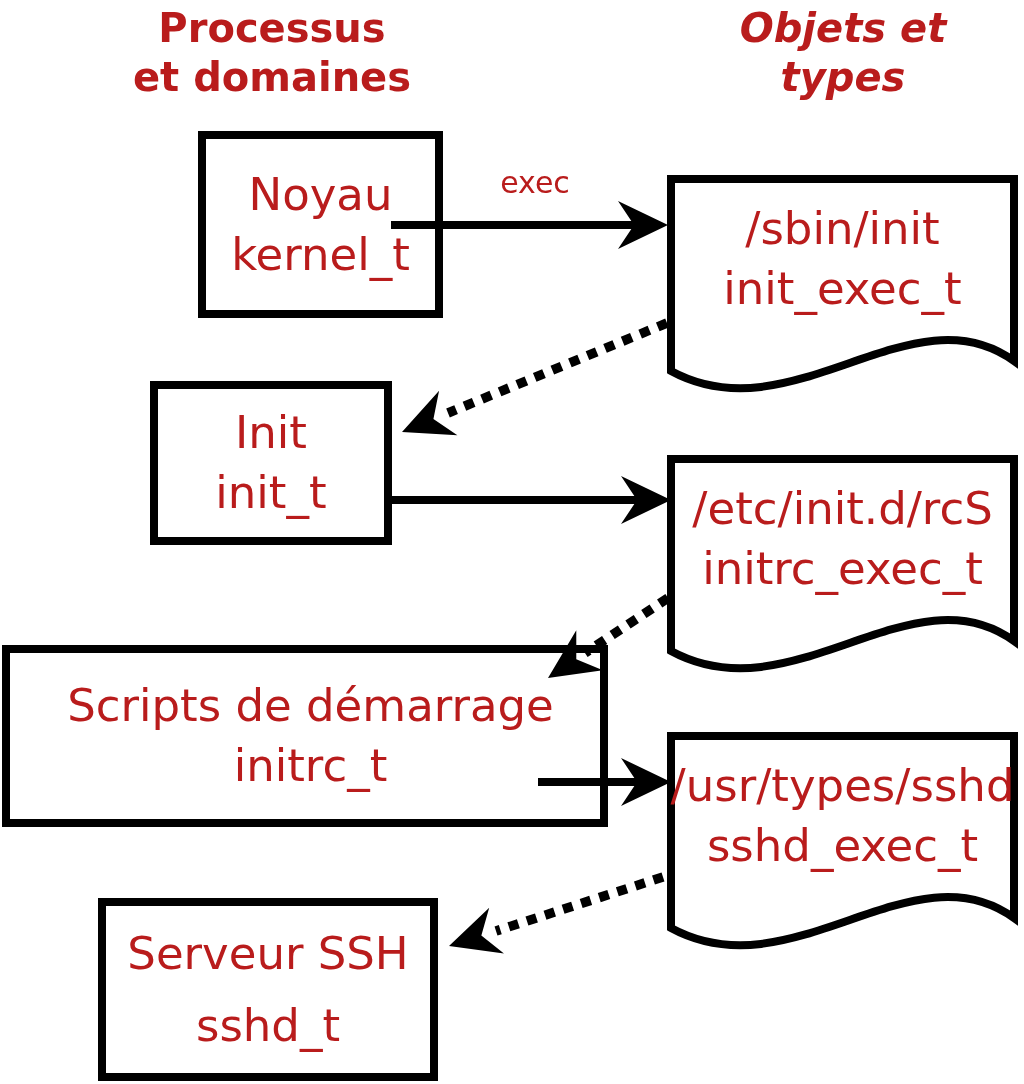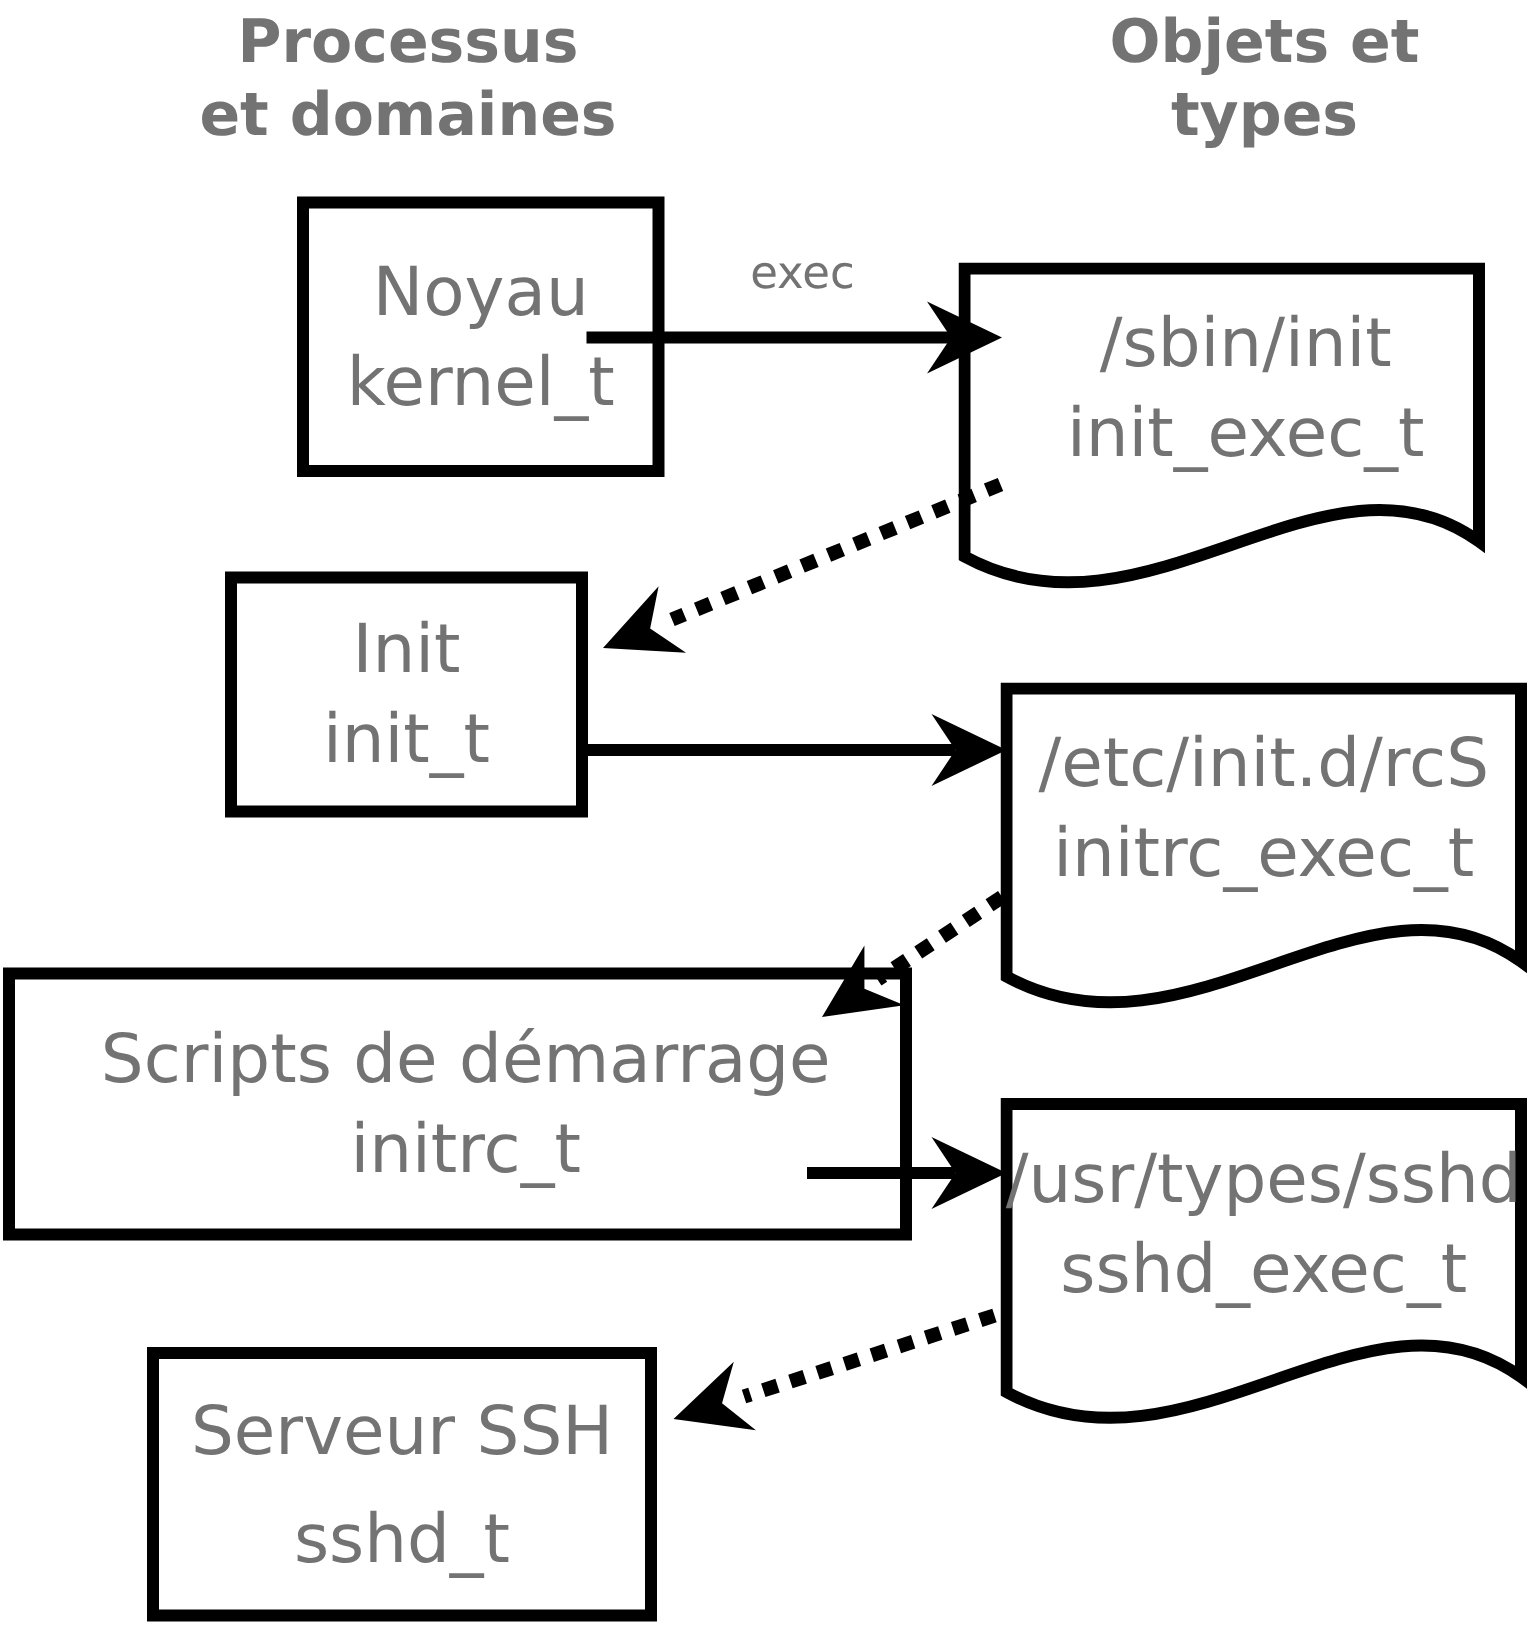--- a/index.html
+++ b/index.html
@@ -1,37 +1,37 @@
 <!DOCTYPE html>
 <html><head>
 <meta charset="utf-8">
 <style>
   html,body{margin:0;padding:0;background:#ffffff;}
   .canvas{
     position:relative;width:1024px;height:1084px;background:#ffffff;
-    font-family:"DejaVu Sans","Liberation Sans",sans-serif;color:#737373;
+    font-family:"DejaVu Sans","Liberation Sans",sans-serif;color:#b91c1c;
     overflow:hidden;
   }
   .hdr{
     position:absolute;text-align:center;font-weight:bold;
     font-size:40px;line-height:49px;white-space:pre-line;
   }
   #hdr-left{left:92px;top:4px;width:360px;}
-  #hdr-right{left:663px;top:4px;width:360px;}
+  #hdr-right{left:663px;top:4px;width:360px;font-style:italic;}
   .pbox{
     position:absolute;box-sizing:border-box;border:8px solid #000;background:#fff;
     display:flex;flex-direction:column;justify-content:center;align-items:center;
     text-align:center;font-size:45px;line-height:60px;
   }
   #pbox-kernel{left:150px;top:131px;width:245px;height:187px;margin-left:48px;}
   #pbox-init{left:150px;top:381px;width:242px;height:164px;}
   #pbox-initrc{left:2px;top:645px;width:606px;height:182px;padding-left:11px;}
   #pbox-sshd{left:98px;top:898px;width:340px;height:183px;gap:12px;}
   .doc{position:absolute;width:351px;height:232px;}
-  #doc-init{left:639px;top:175px;padding-left:32px;}
+  #doc-init{left:667px;top:175px;}
   #doc-initrc{left:667px;top:455px;}
   #doc-sshd{left:667px;top:732px;}
   .doc svg{position:absolute;left:0;top:0;}
   .doctext{
     position:absolute;left:0;top:24px;width:100%;text-align:center;
     font-size:45px;line-height:60px;
   }
   #edge-label-exec{
     position:absolute;left:455px;top:158px;width:160px;text-align:center;
     font-size:30px;line-height:50px;

